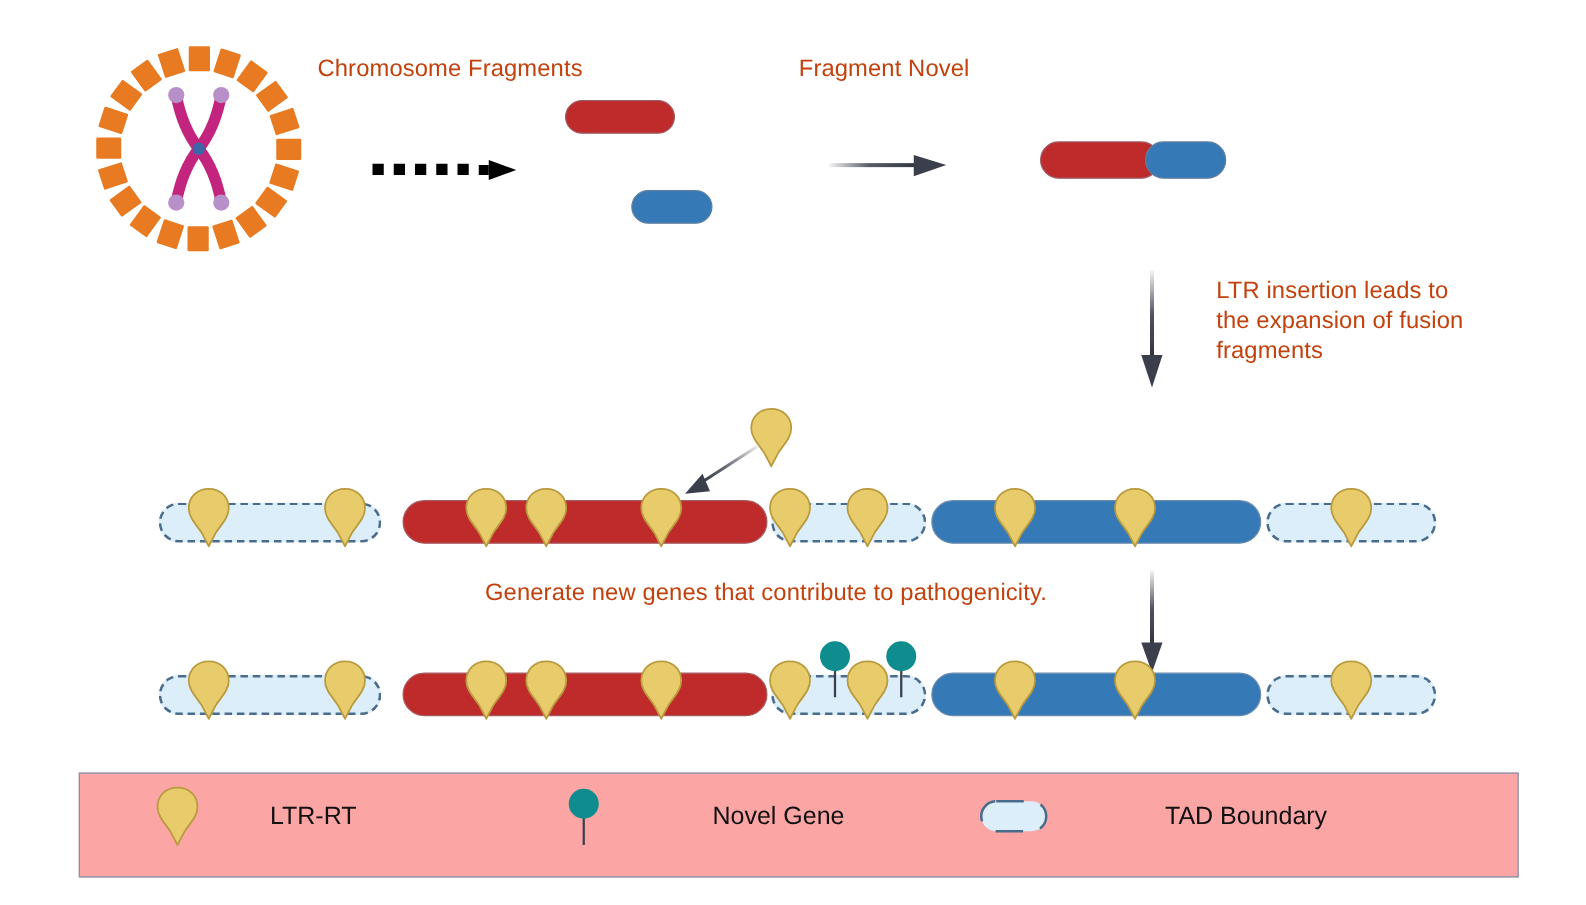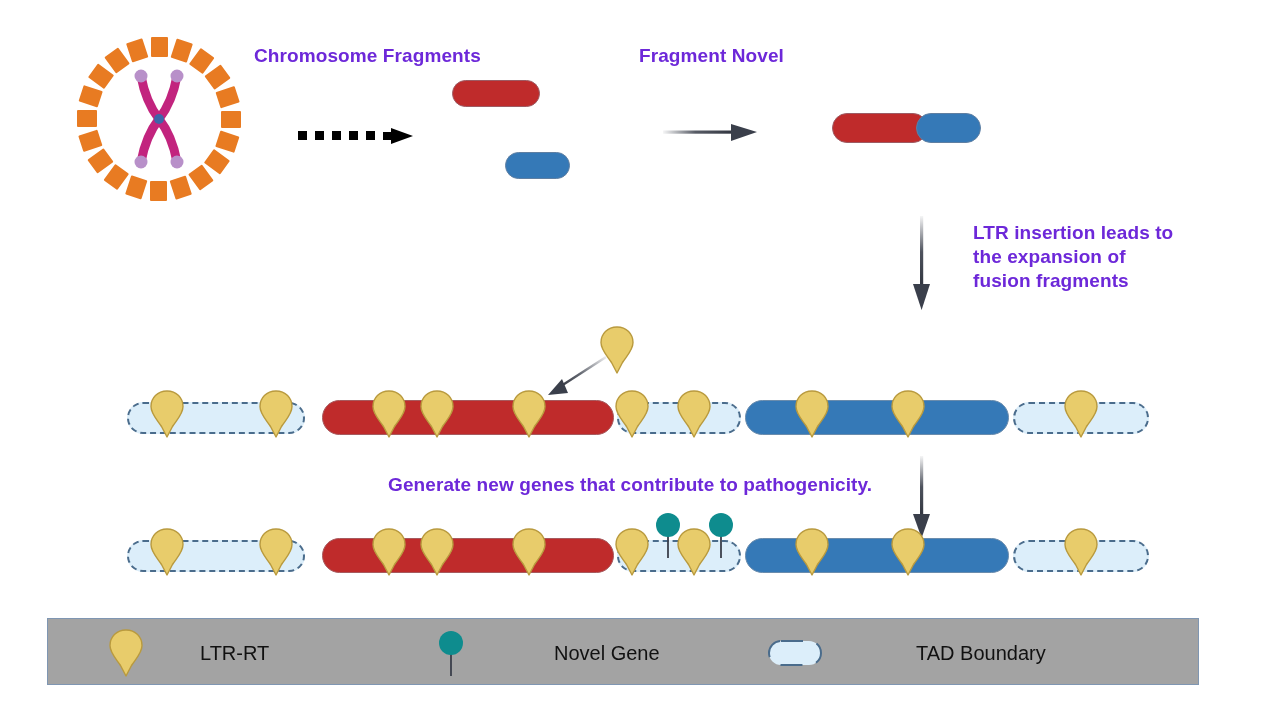--- a/index.html
+++ b/index.html
@@ -1,19 +1,19 @@
 <!DOCTYPE html>
 <html><head>
 <meta charset="utf-8">
 <style>
   html,body{margin:0;padding:0;background:#ffffff;}
   body{width:1269px;height:724px;position:relative;overflow:hidden;
        font-family:"Liberation Sans","DejaVu Sans",sans-serif;color:#111;}
   .stage{position:absolute;left:0;top:0;width:1269px;height:724px;}
-  .lbl{position:absolute;font-size:19px;color:#6d28d9;white-space:nowrap;letter-spacing:.1px;font-weight:bold;}
+  .lbl{position:absolute;font-size:19px;color:#c2410c;white-space:nowrap;letter-spacing:.1px;}
   .lbl.multi{white-space:normal;line-height:24px;}
 
   
   .chrom-wrap{position:absolute;left:66px;top:36px;width:186px;height:166px;}
   .chrom-wrap svg{display:block;}
 
   
   .cap{position:absolute;border-radius:999px;box-sizing:border-box;}
   .cap.red{background:#bf2b2b;border:1.5px solid #9d5b63;}
   .cap.blue{background:#3579b7;border:1.5px solid #5f7fa2;}
@@ -30,22 +30,22 @@
 
   
   .pin{position:absolute;width:40px;height:50px;}
   .pin svg{display:block;width:40px;height:50px;}
 
   
   .gene{position:absolute;width:26px;height:46px;}
   .gene svg{display:block;width:26px;height:46px;}
 
   
-  .legend{position:absolute;left:47px;top:618px;width:1152px;height:67px;
-          background:#a3a3a3;border:1.6px solid #7f96b2;box-sizing:border-box;}
+  .legend{position:absolute;left:63px;top:618px;width:1152px;height:84px;
+          background:#fca5a5;border:1.6px solid #7f96b2;box-sizing:border-box;}
   .leg-item{position:absolute;top:0;height:68px;display:flex;align-items:center;}
   .leg-text{font-size:20px;color:#111;}
   .leg-ico{position:relative;}
 </style>
 </head>
 <body>
 
 <div class="stage">
 
   <div class="chrom-wrap">
@@ -204,21 +204,21 @@
     <line x1="66" y1="2" x2="18" y2="33" stroke="url(#fadeIns)" stroke-width="2.4"></line>
     <path d="M22,24 L8,40 L28,38 Z" fill="#3a3f4b"></path>
   </svg>
 
   <div class="pin" id="floating-pin" style="left:597px;top:325px;">
       <svg viewBox="0 0 40 50">
         <path d="M20,2 C29.5,2 36,9 36,17.5 C36,25 30,30.5 25.5,37.5 L20,48 L14.5,37.5 C10,30.5 4,25 4,17.5 C4,9 10.5,2 20,2 Z" fill="#e8cc6b" stroke="#b99a3e" stroke-width="1.4" stroke-linejoin="round"></path>
       </svg>
     </div>
 
-  <div class="lbl" style="left:388px;top:474px;text-align:center;">Generate new genes that contribute to pathogenicity.</div>
+  <div class="lbl" style="left:388px;top:464px;text-align:center;">Generate new genes that contribute to pathogenicity.</div>
 
   <svg class="arrow-svg" style="left:908px;top:456px;" width="30" height="90">
     <defs>
       <linearGradient id="fadeD2" x1="0" y1="0" x2="0" y2="1">
         <stop offset="0" stop-color="#3a3f4b" stop-opacity="0.05"></stop>
         <stop offset="0.5" stop-color="#3a3f4b" stop-opacity="0.9"></stop>
         <stop offset="1" stop-color="#2f333d" stop-opacity="1"></stop>
       </linearGradient>
     </defs>
     <rect x="12" y="0" width="3.2" height="62" fill="url(#fadeD2)"></rect>

